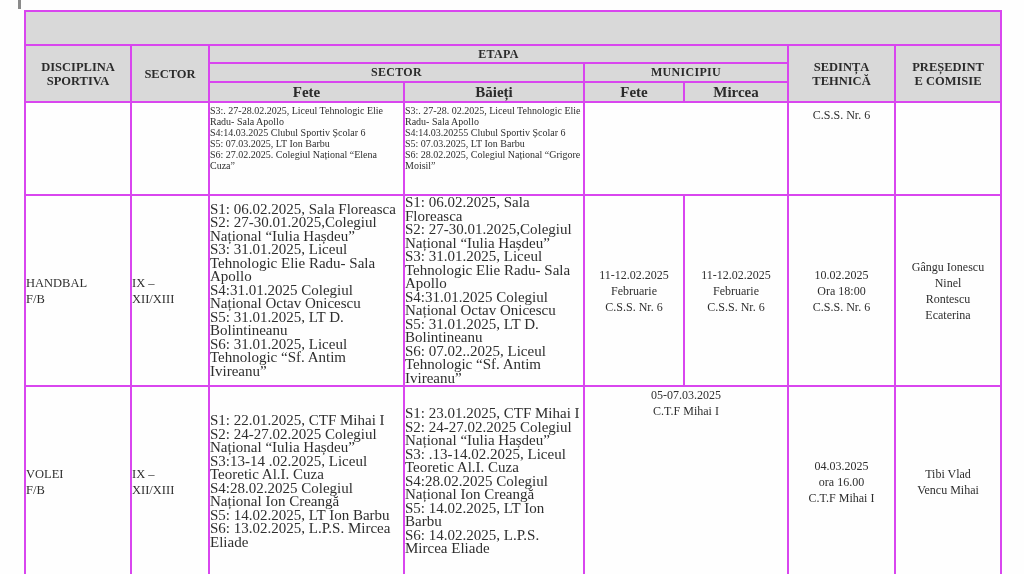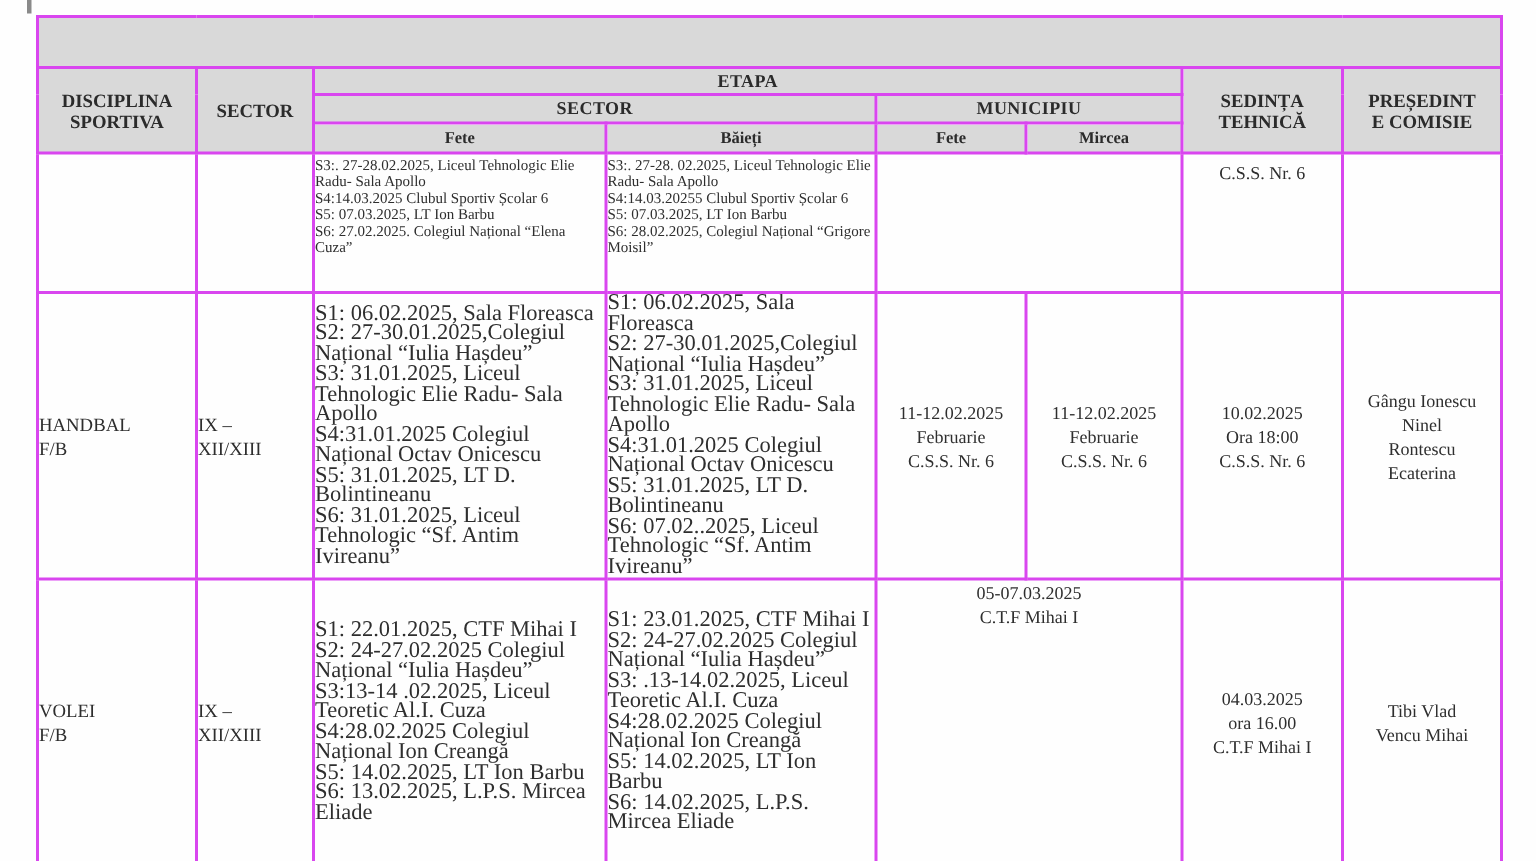--- a/index.html
+++ b/index.html
@@ -19,21 +19,21 @@
   tr.r-sector    { height:19px; }
   tr.r-sub       { height:20px; }
   tr.r-cont      { height:93px; }
   tr.r-handbal   { height:170px; }
   tr.r-volei     { height:191px; }
 
   .band { background:#d9d9d9; }
   th { background:#d9d9d9; font-weight:bold; text-align:center; vertical-align:middle; color:#2b2b2b; }
   th.h-main { font-size:12.5px; line-height:14px; }
   th.h-span { font-size:12px; line-height:13px; letter-spacing:0.3px; }
-  th.h-sub  { font-size:11px; line-height:12px; }
+  th.h-sub  { font-size:15px; line-height:12px; }
 
   td.loc {
     text-align:left; vertical-align:middle;
     font-size:15px; line-height:13.5px; padding:2px 5px 2px 5px;
   }
   tr.r-cont td.loc { vertical-align:top; font-size:10px; line-height:11px; padding-top:2px; }
   td.mid {
     text-align:center; vertical-align:middle;
     font-size:12px; line-height:16px;
   }

